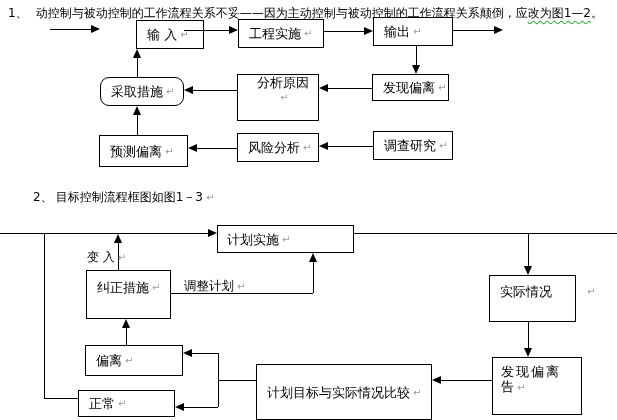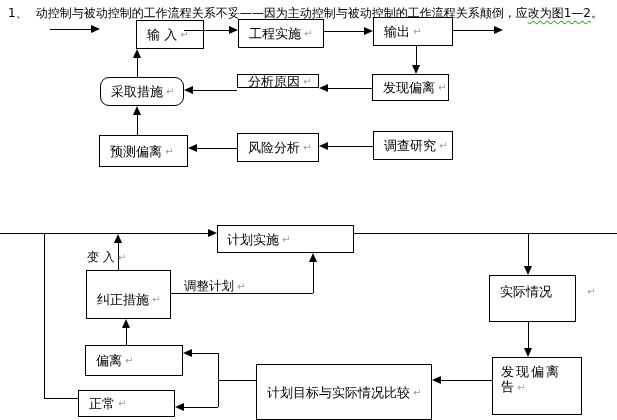--- a/index.html
+++ b/index.html
@@ -77,21 +77,21 @@
     <div class="vline" style="left:137px; top:58px; height:19px;"></div>
 
     <div class="box" style="left:100px; top:77px; width:84px; height:29px;border-radius:9px;">
       <span>采取措施</span>
         <span class="pilcrow">↵</span>
     </div>
 
     <div class="ah ah-left" style="left:184px; top:86px;"></div>
     <div class="hline" style="left:193px; top:90px; width:44px;"></div>
 
-    <div class="box" style="left:237px; top:74px; width:82px; height:14px;">
+    <div class="box" style="left:237px; top:74px; width:82px; height:47px;flex-direction:column;">
       <span>分析原因</span>
         <span class="pilcrow">↵</span>
     </div>
 
     <div class="ah ah-left" style="left:319px; top:84px;"></div>
     <div class="hline" style="left:328px; top:88px; width:44px;"></div>
 
     <div class="box" style="left:372px; top:74px; width:77px; height:27px;">
       <span>发现偏离</span>
         <span class="pilcrow">↵</span>
@@ -118,20 +118,23 @@
 
     <div class="ah ah-left" style="left:319px; top:142px;"></div>
     <div class="hline" style="left:328px; top:146px; width:45px;"></div>
 
     <div class="box" style="left:373px; top:131px; width:80px; height:29px;">
       <span>调查研究</span>
         <span class="pilcrow">↵</span>
     </div>
   </div>
 
+  <div class="para" style="left:33px; top:190px;">
+    <span class="num2">2、</span><span>目标控制流程框图如图1－3</span><span class="pilcrow">↵</span>
+  </div>
 
   <div>
 
     <div class="hline" style="left:0; top:233px; width:208px;"></div>
     <div class="ah ah-right" style="left:208px; top:229px;"></div>
     <div class="hline" style="left:354px; top:233px; width:263px;"></div>
 
     <div class="vline" style="left:44px; top:234px; height:164px;"></div>
     <div class="hline" style="left:44px; top:398px; width:34px;"></div>
 
@@ -143,21 +146,21 @@
     <div class="ah ah-up" style="left:114px; top:234px;"></div>
     <div class="vline" style="left:118px; top:243px; height:27px;"></div>
 
     <div class="lbl" style="left:87px; top:237px;margin-top:43px;">
       <span>改 投</span><span class="pilcrow">↵</span>
     </div>
     <div class="lbl" style="left:87px; top:251px;">
       <span>变 入</span><span class="pilcrow">↵</span>
     </div>
 
-    <div class="box topalign" style="left:86px; top:270px; width:85px; height:49px; padding-top:9px;align-items:center;">
+    <div class="box topalign" style="left:86px; top:270px; width:85px; height:49px; padding-top:9px;">
       <span>纠正措施</span>
         <span class="pilcrow">↵</span>
     </div>
 
     <div class="hline" style="left:171px; top:293px; width:142px;"></div>
     <div class="vline" style="left:313px; top:262px; height:31px;"></div>
     <div class="ah ah-up" style="left:309px; top:253px;"></div>
 
     <div class="lbl" style="left:184px; top:279px; font-size:12.5px;">
       <span>调整计划</span><span class="pilcrow">↵</span>

